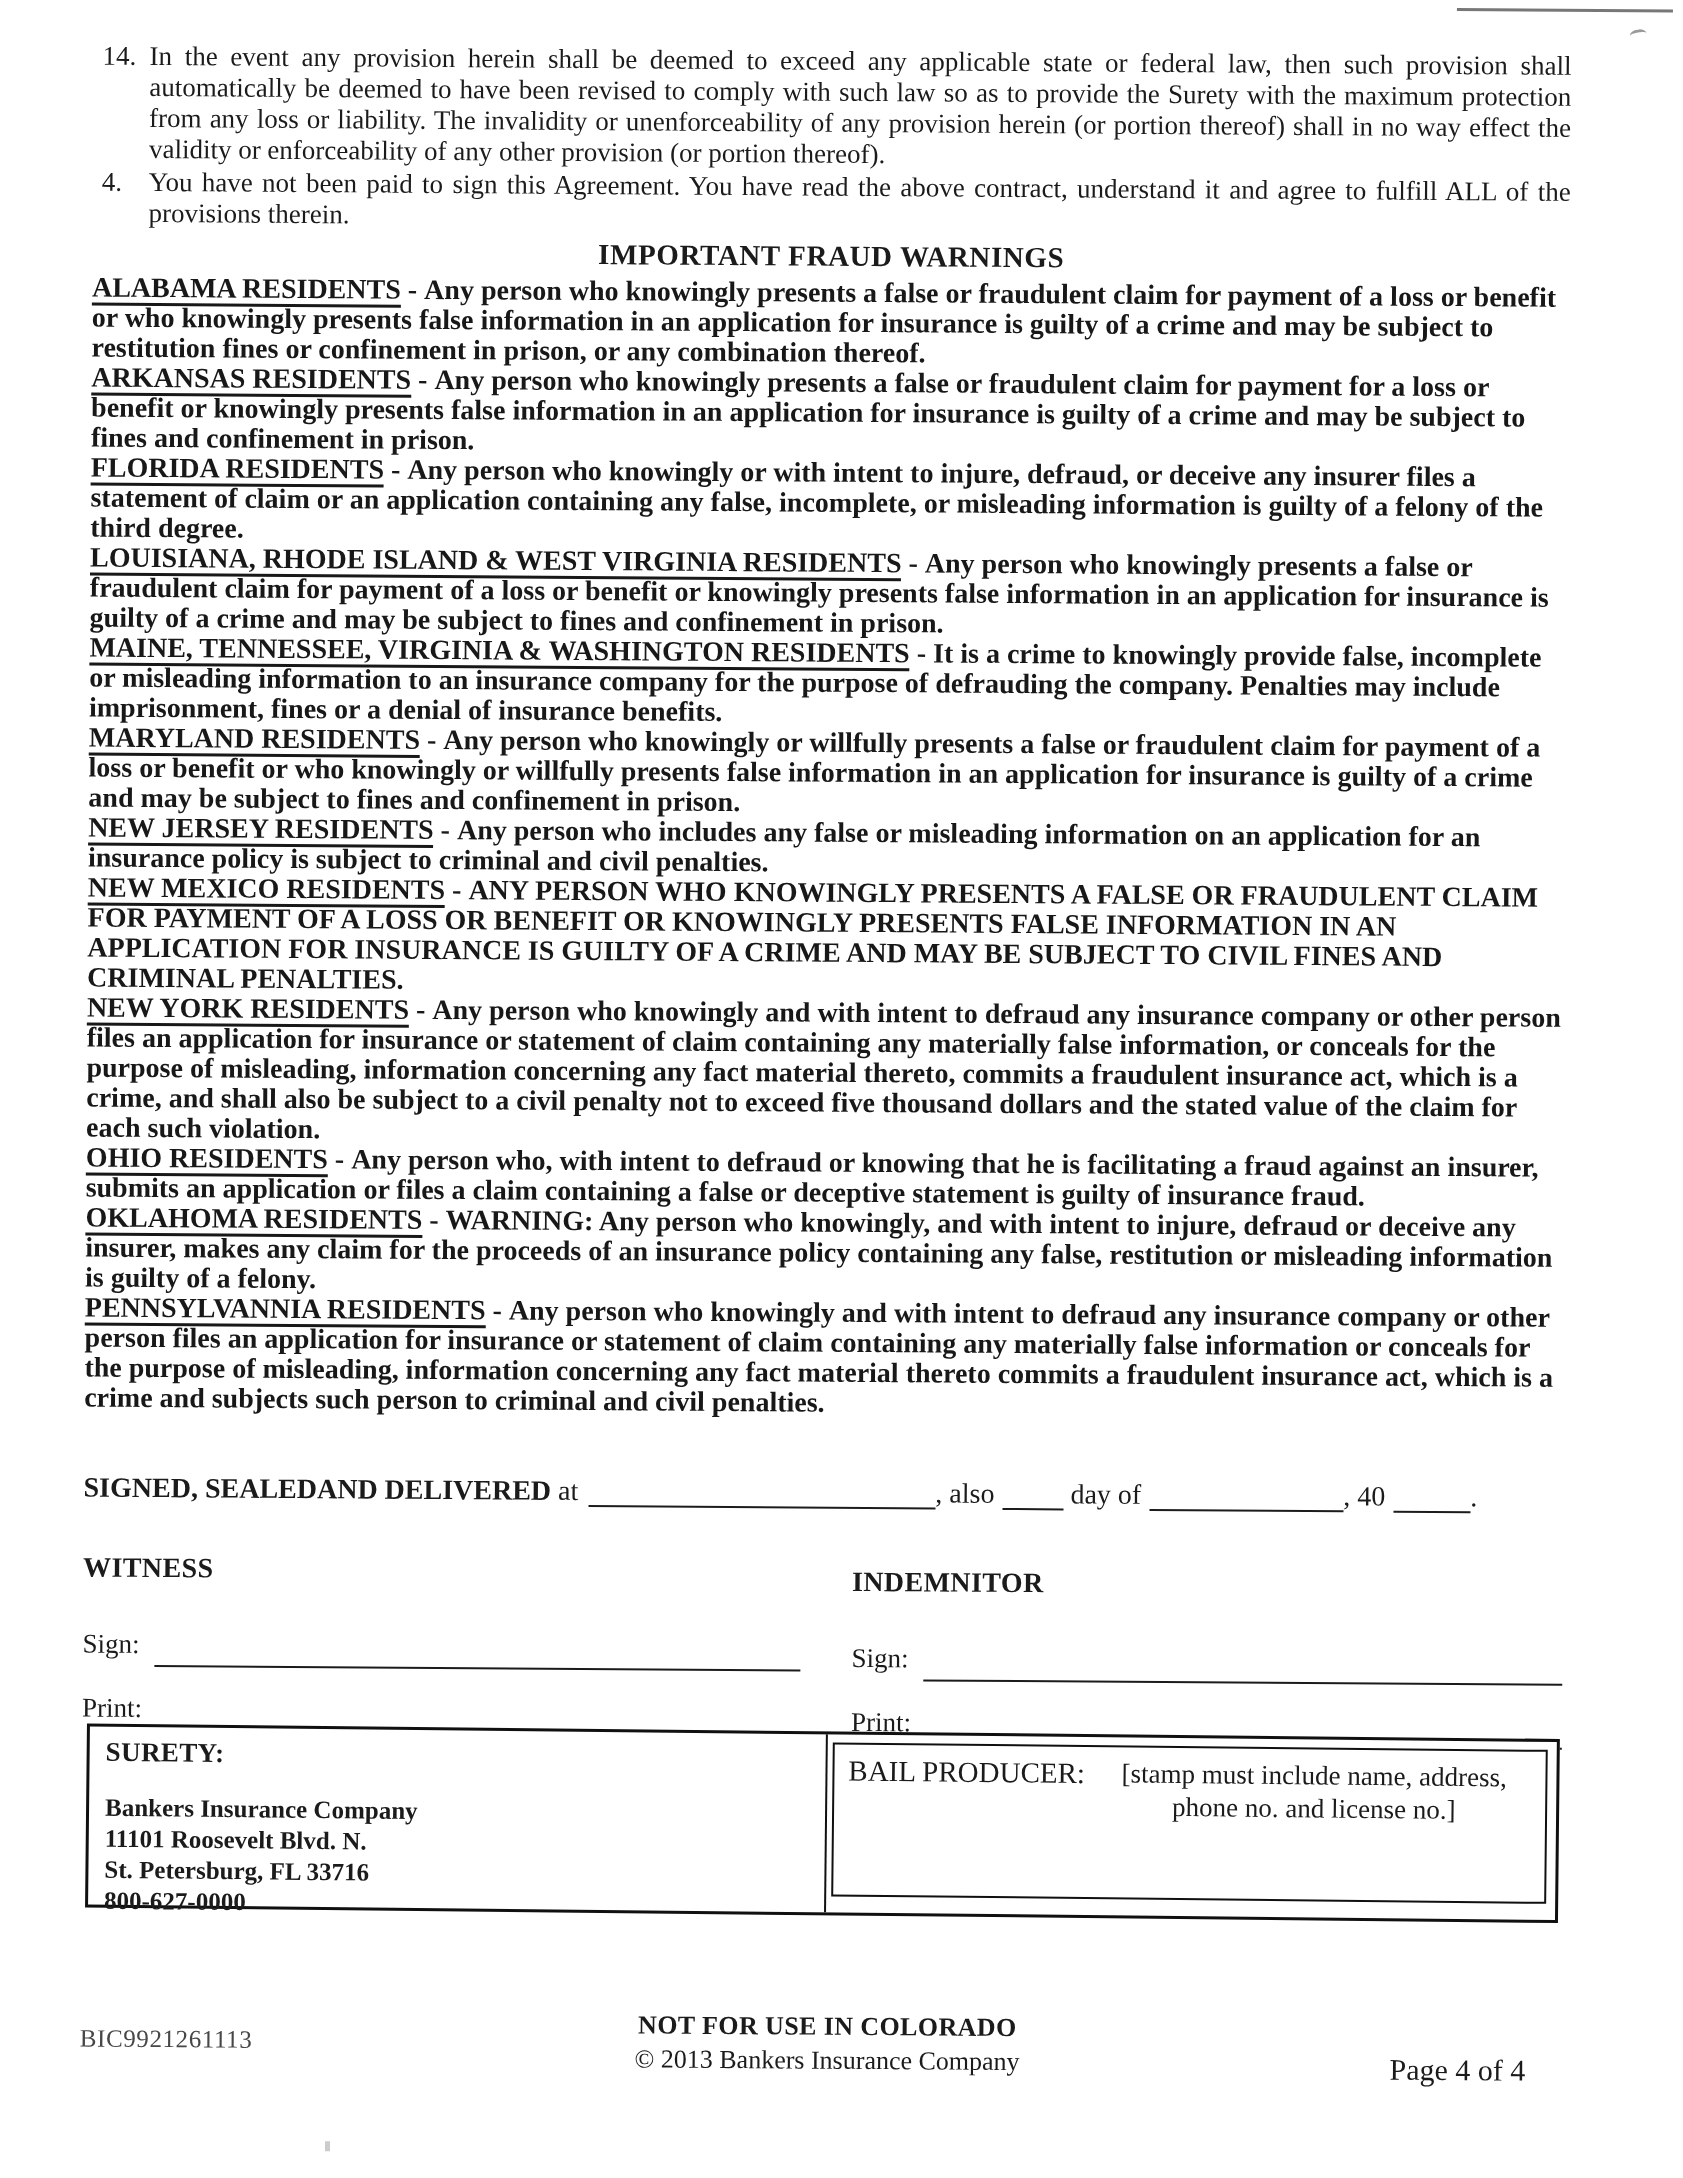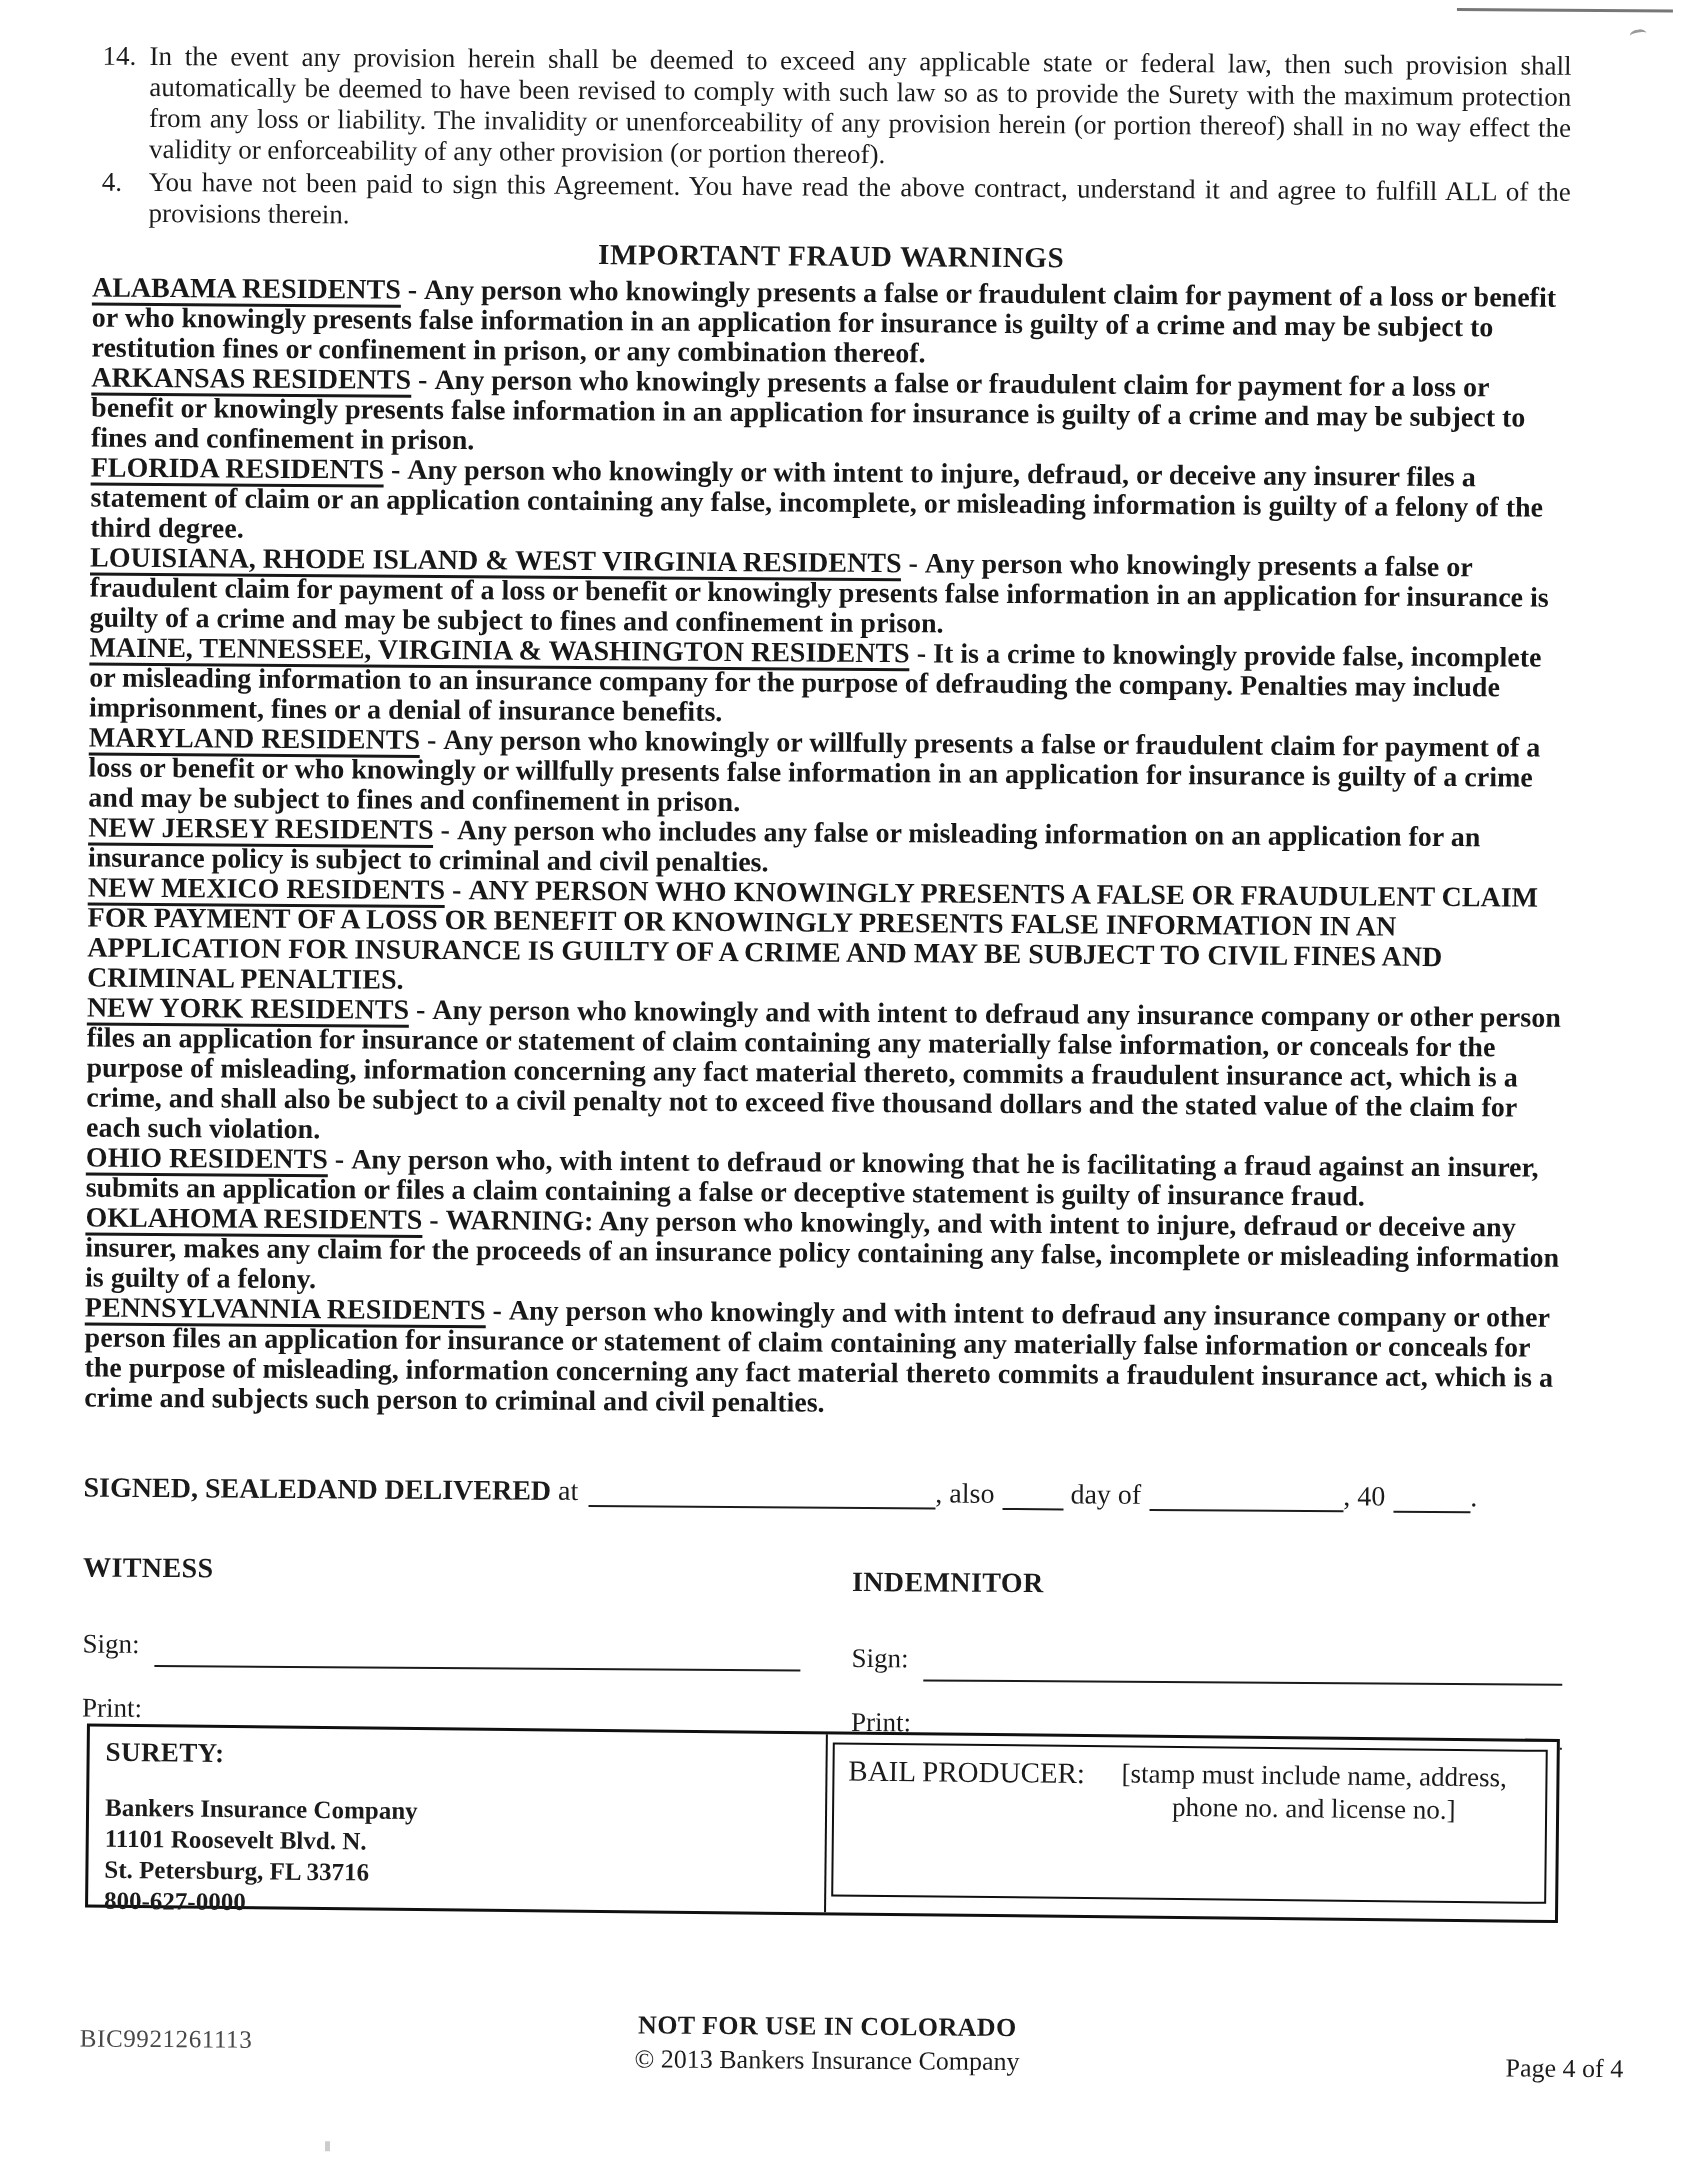--- a/index.html
+++ b/index.html
@@ -72,21 +72,21 @@
     border: 2.5px solid #101010; padding: 10px 12px 0 14px;
     display: flex; align-items: flex-start;
   }
   .bail-label { font-size: 29px; white-space: nowrap; flex: none; }
   .bail-note { flex: 1; font-size: 27px; line-height: 33px; text-align: center; margin-left: 10px; }
 
   
   .footer-code { position: absolute; left: 94px; top: 2026px; font-size: 25px; color: #474747; letter-spacing: 0.6px; }
   .footer-notice { position: absolute; left: 0; right: 0; top: 2008px; text-align: center; font-weight: bold; font-size: 26px; letter-spacing: 0.4px; }
   .footer-copyright { position: absolute; left: 0; right: 0; top: 2042px; text-align: center; font-size: 26px; }
-  .footer-page { position: absolute; left: 1520px; top: 2045px; font-size: 26px; }
+  .footer-page { position: absolute; left: 1404px; top: 2045px; font-size: 30px; }
 
   
   .artifact-top-streak { position: absolute; left: 1457px; top: 0; width: 216px; height: 3px; background: #2e2e2e; opacity: 0.65; }
   .artifact-squiggle { position: absolute; left: 1630px; top: 20px; width: 17px; height: 8px; border-top: 3px solid #9a9a9a; border-radius: 50%; transform: rotate(-10deg); }
   .artifact-bottom { position: absolute; left: 340px; top: 2141px; width: 5px; height: 10px; background: #cccccc; }
 </style>
 </head>
 <body>
 
 <div class="page">
@@ -121,21 +121,21 @@
   <p class="warning"><span class="state">MARYLAND RESIDENTS</span><span class="dash">-</span><span>Any person who knowingly or willfully presents a false or fraudulent claim for payment of a loss or benefit or who knowingly or willfully presents false information in an application for insurance is guilty of a crime and may be subject to fines and confinement in prison.</span></p>
 
   <p class="warning"><span class="state">NEW JERSEY RESIDENTS</span><span class="dash">-</span><span>Any person who includes any false or misleading information on an application for an insurance policy is subject to criminal and civil penalties.</span></p>
 
   <p class="warning"><span class="state">NEW MEXICO RESIDENTS</span><span class="dash">-</span><span>ANY PERSON WHO KNOWINGLY PRESENTS A FALSE OR FRAUDULENT CLAIM FOR PAYMENT OF A LOSS OR BENEFIT OR KNOWINGLY PRESENTS FALSE INFORMATION IN AN APPLICATION FOR INSURANCE IS GUILTY OF A CRIME AND MAY BE SUBJECT TO CIVIL FINES AND CRIMINAL PENALTIES.</span></p>
 
   <p class="warning"><span class="state">NEW YORK RESIDENTS</span><span class="dash">-</span><span>Any person who knowingly and with intent to defraud any insurance company or other person files an application for insurance or statement of claim containing any materially false information, or conceals for the purpose of misleading, information concerning any fact material thereto, commits a fraudulent insurance act, which is a crime, and shall also be subject to a civil penalty not to exceed five thousand dollars and the stated value of the claim for each such violation.</span></p>
 
   <p class="warning"><span class="state">OHIO RESIDENTS</span><span class="dash">-</span><span>Any person who, with intent to defraud or knowing that he is facilitating a fraud against an insurer, submits an application or files a claim containing a false or deceptive statement is guilty of insurance fraud.</span></p>
 
-  <p class="warning"><span class="state">OKLAHOMA RESIDENTS</span><span class="dash">-</span><span>WARNING:  Any person who knowingly, and with intent to injure, defraud or deceive any insurer, makes any claim for the proceeds of an insurance policy containing any false, incomplete or misleading information is guilty of a felony.</span></p>
+  <p class="warning"><span class="state">OKLAHOMA RESIDENTS</span><span class="dash">-</span><span>WARNING:  Any person who knowingly, and with intent to injure, defraud or deceive any insurer, makes any claim for the proceeds of an insurance policy containing any false, restitution or misleading information is guilty of a felony.</span></p>
 
   <p class="warning"><span class="state">PENNSYLVANNIA RESIDENTS</span><span class="dash">-</span><span>Any person who knowingly and with intent to defraud any insurance company or other person files an application for insurance or statement of claim containing any materially false information or conceals for the purpose of misleading, information concerning any fact material thereto commits a fraudulent insurance act, which is a crime and subjects such person to criminal and civil penalties.</span></p>
 </div>
     </div>
 
     <div class="execution">
       <div class="signed-line"><span class="signed-bold">SIGNED, SEALEDAND DELIVERED</span> <span>at</span><span class="blank b-at"></span><span>, also</span><span class="blank b-this"></span> <span>day of</span><span class="blank b-day"></span><span>, 40</span><span class="blank b-year"></span><span>.</span></div>
 
       <div class="parties">
         <div class="col-left">

